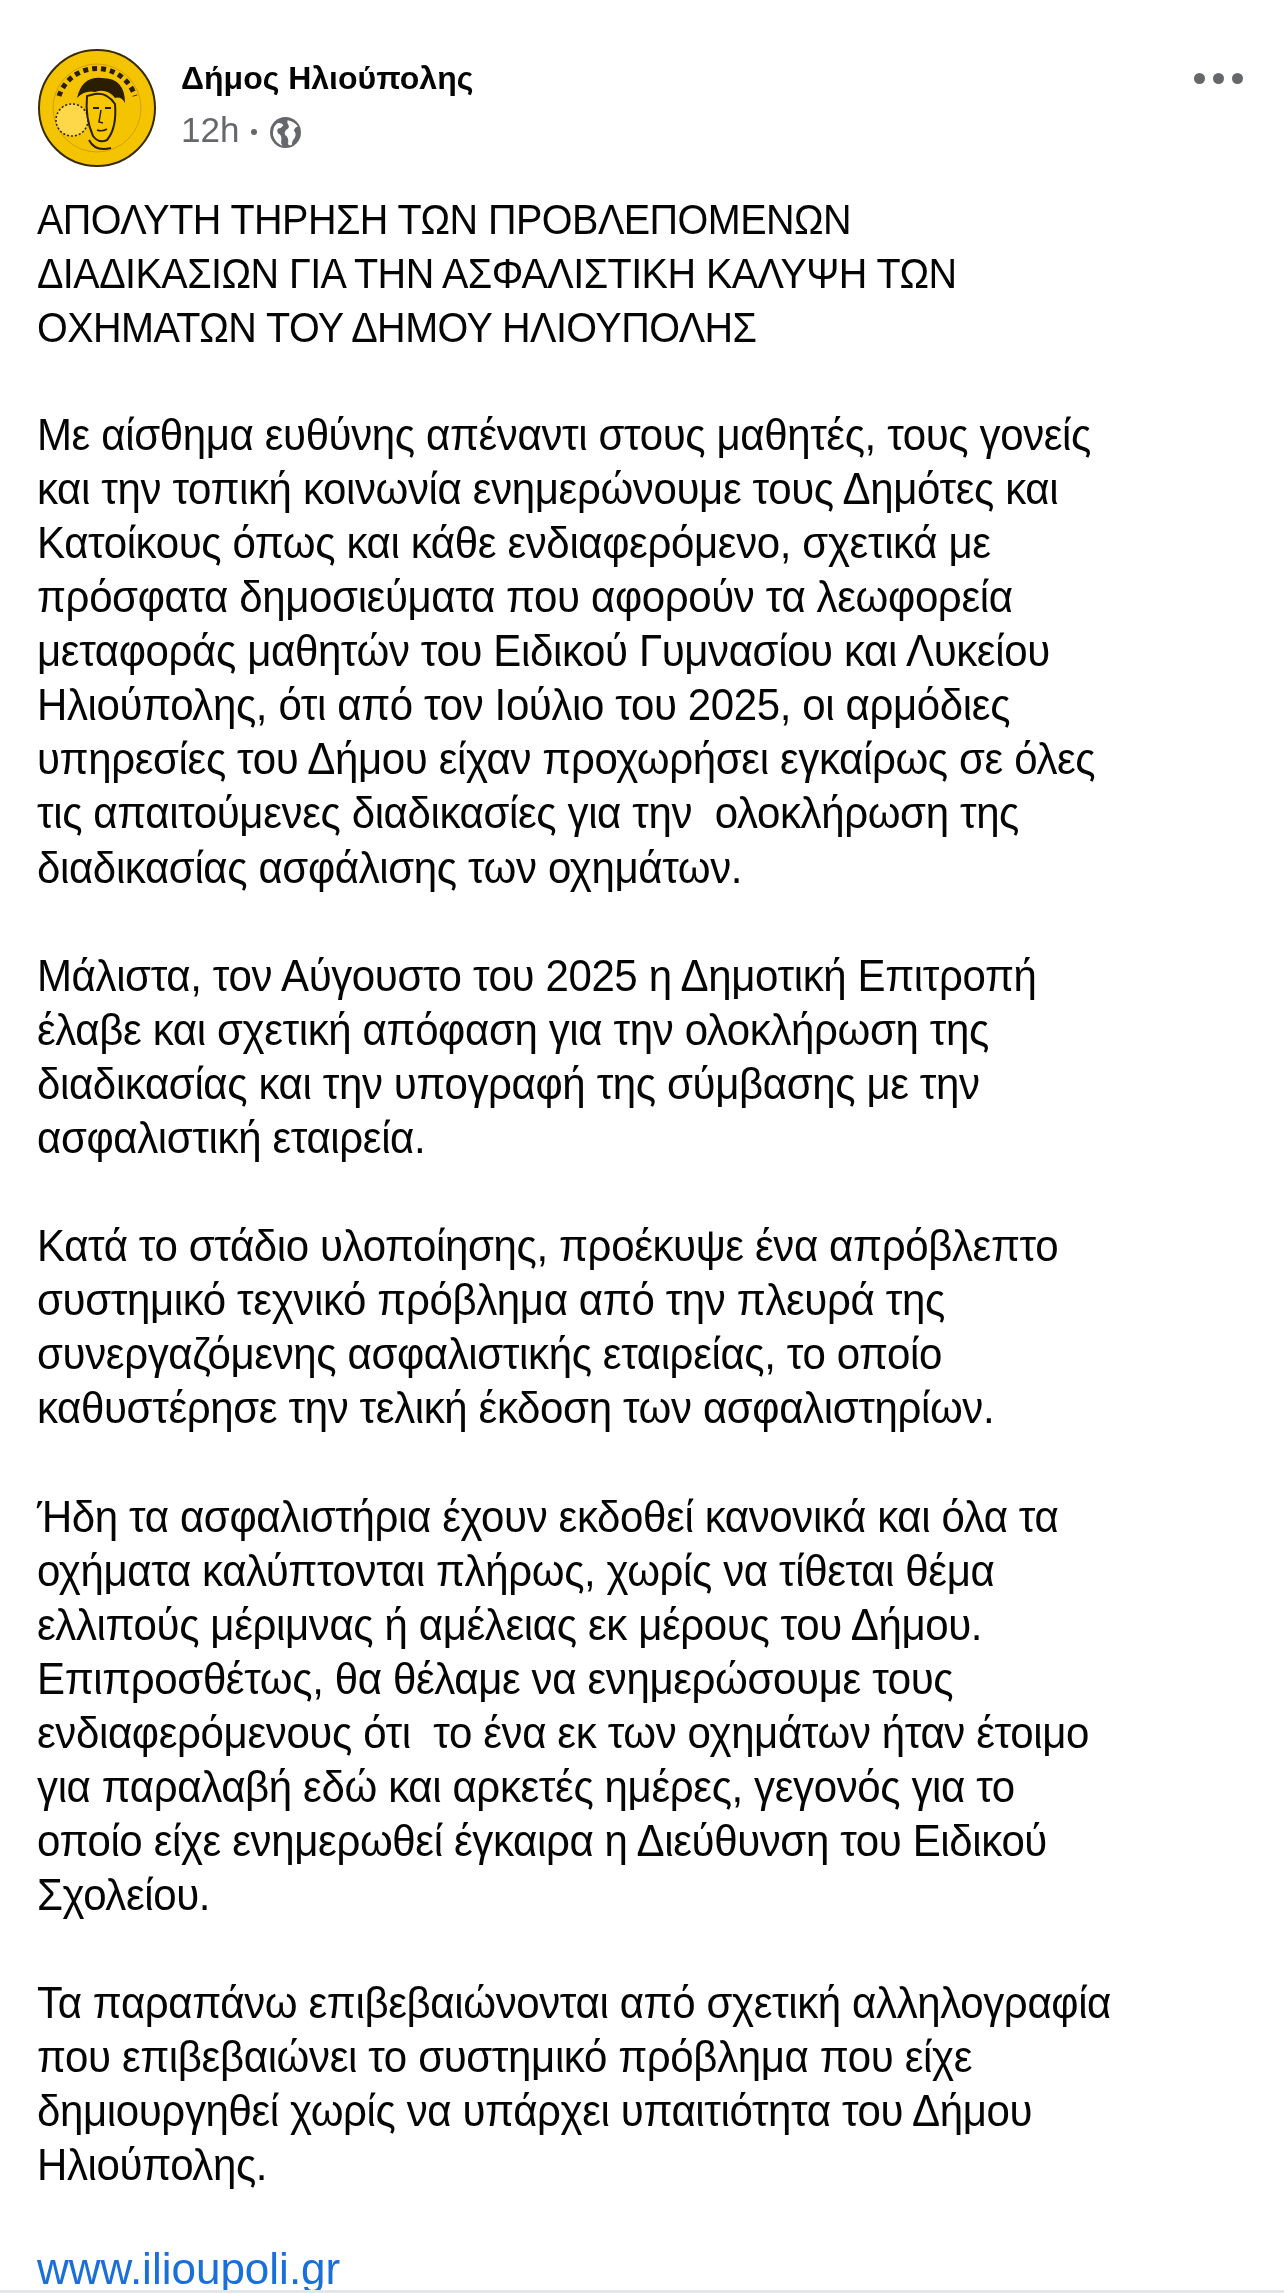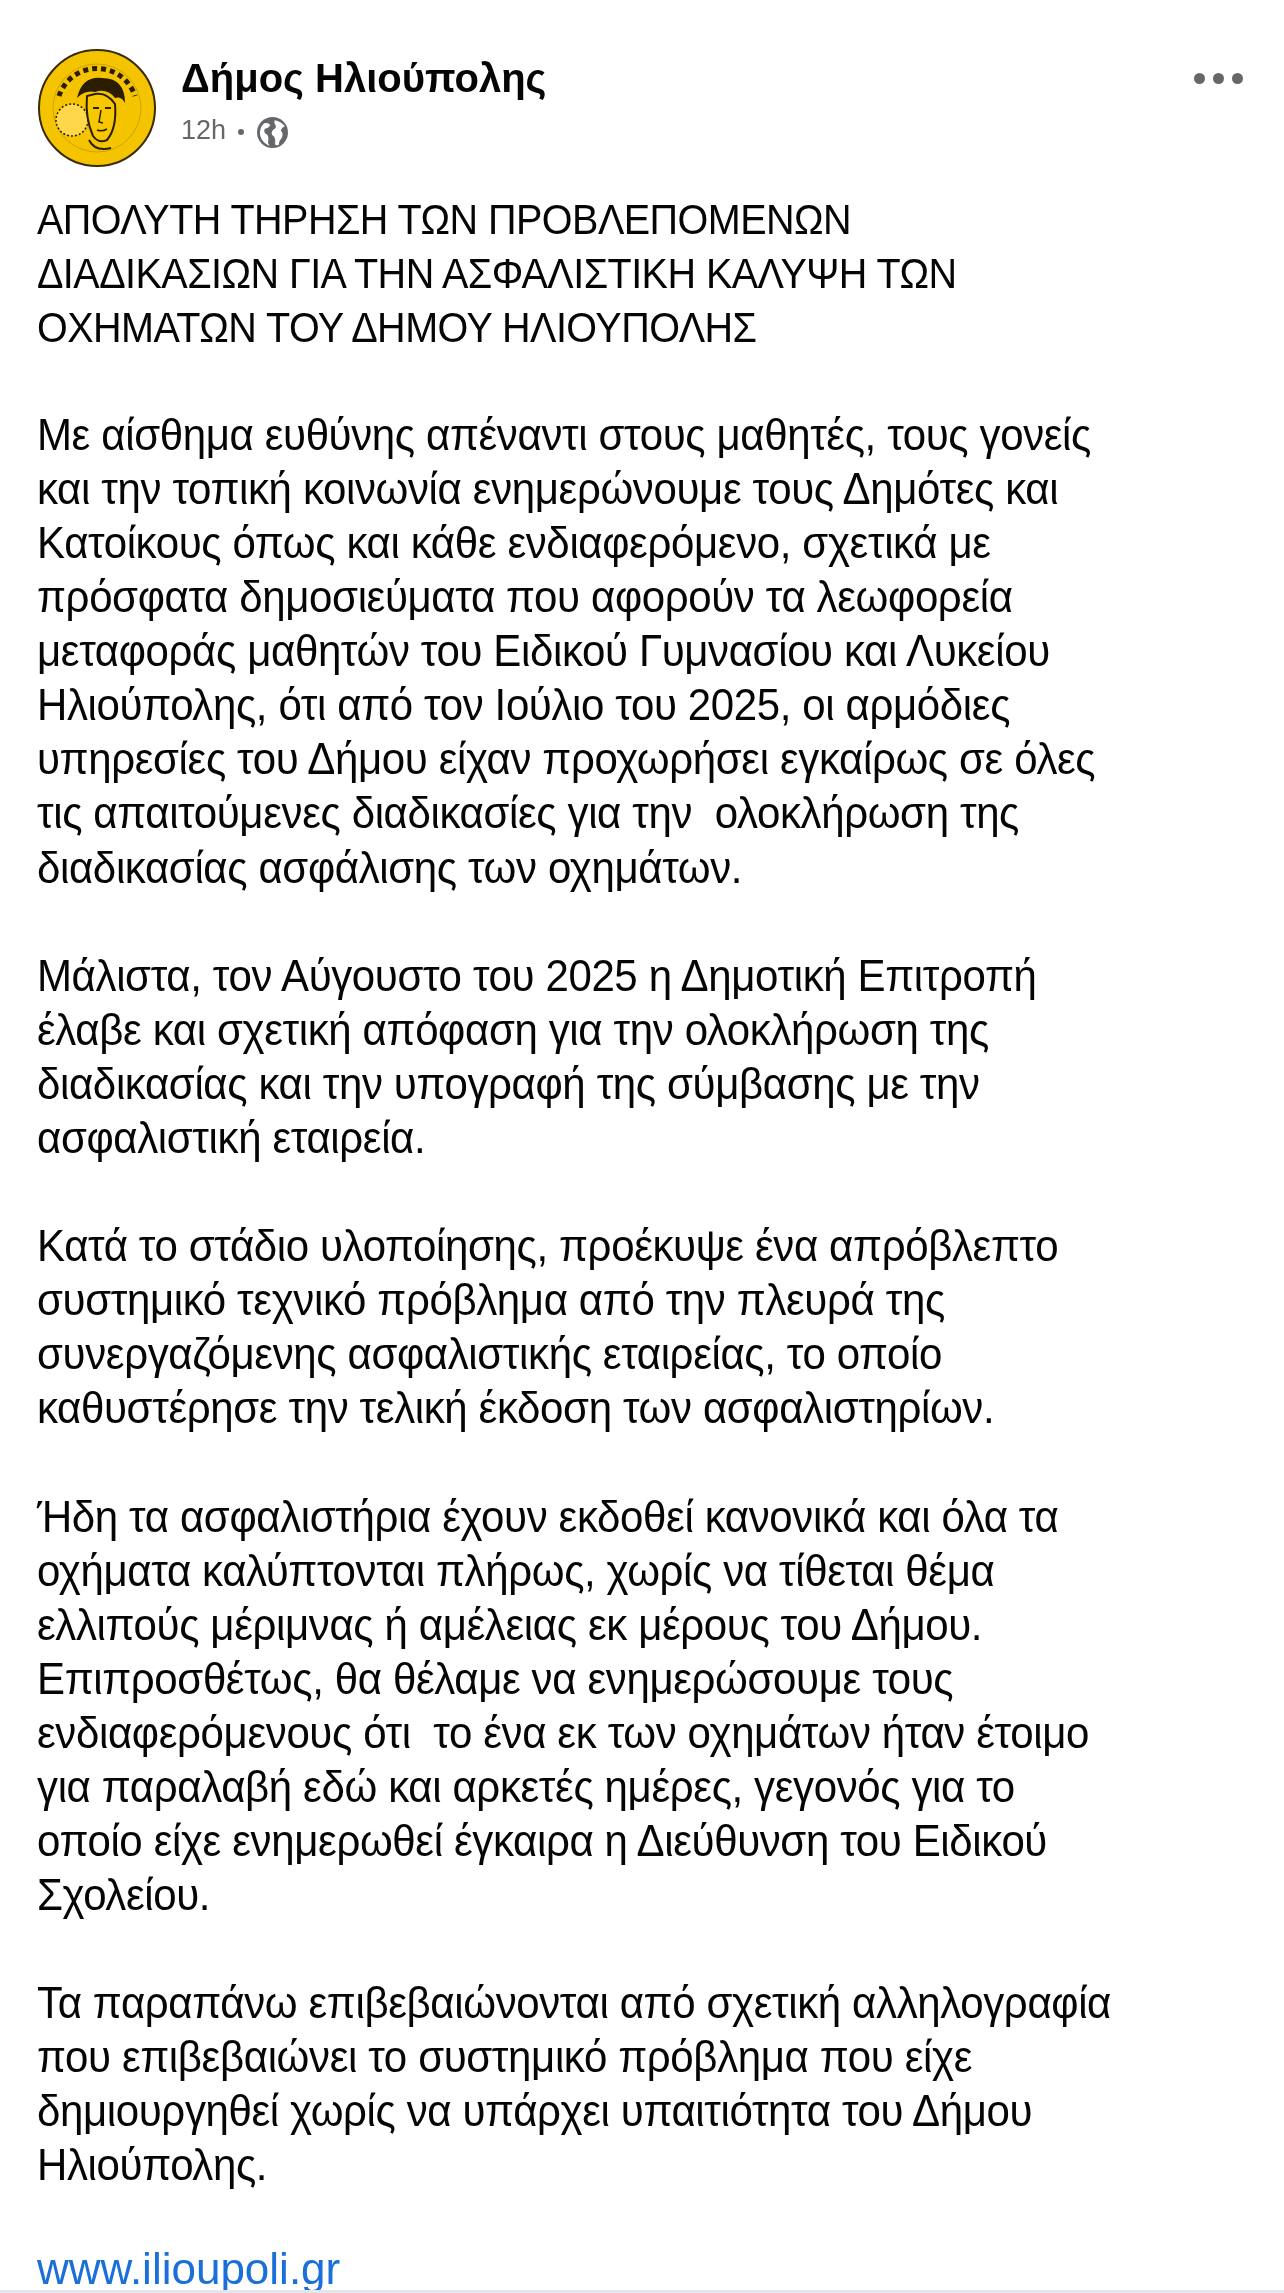--- a/index.html
+++ b/index.html
@@ -30,36 +30,36 @@
     height: 120px;
     border-radius: 50%;
     overflow: hidden;
     cursor: pointer;
   }
   .avatar svg { display: block; }
   .author-name {
     position: absolute;
     left: 181px;
     top: 56px;
-    font-size: 40px;
+    font-size: 32px;
     font-weight: bold;
     line-height: 44px;
     color: #050505;
     white-space: nowrap;
     cursor: pointer;
   }
   .meta-row {
     position: absolute;
     left: 181px;
     top: 110px;
     height: 40px;
     display: flex;
     align-items: center;
     color: #65676b;
-    font-size: 27px;
+    font-size: 35px;
     line-height: 40px;
   }
   .meta-time { cursor: pointer; }
   .meta-dot {
     display: inline-block;
     width: 6px;
     height: 6px;
     border-radius: 50%;
     background: #65676b;
     margin: 4px 12px 0 12px;

